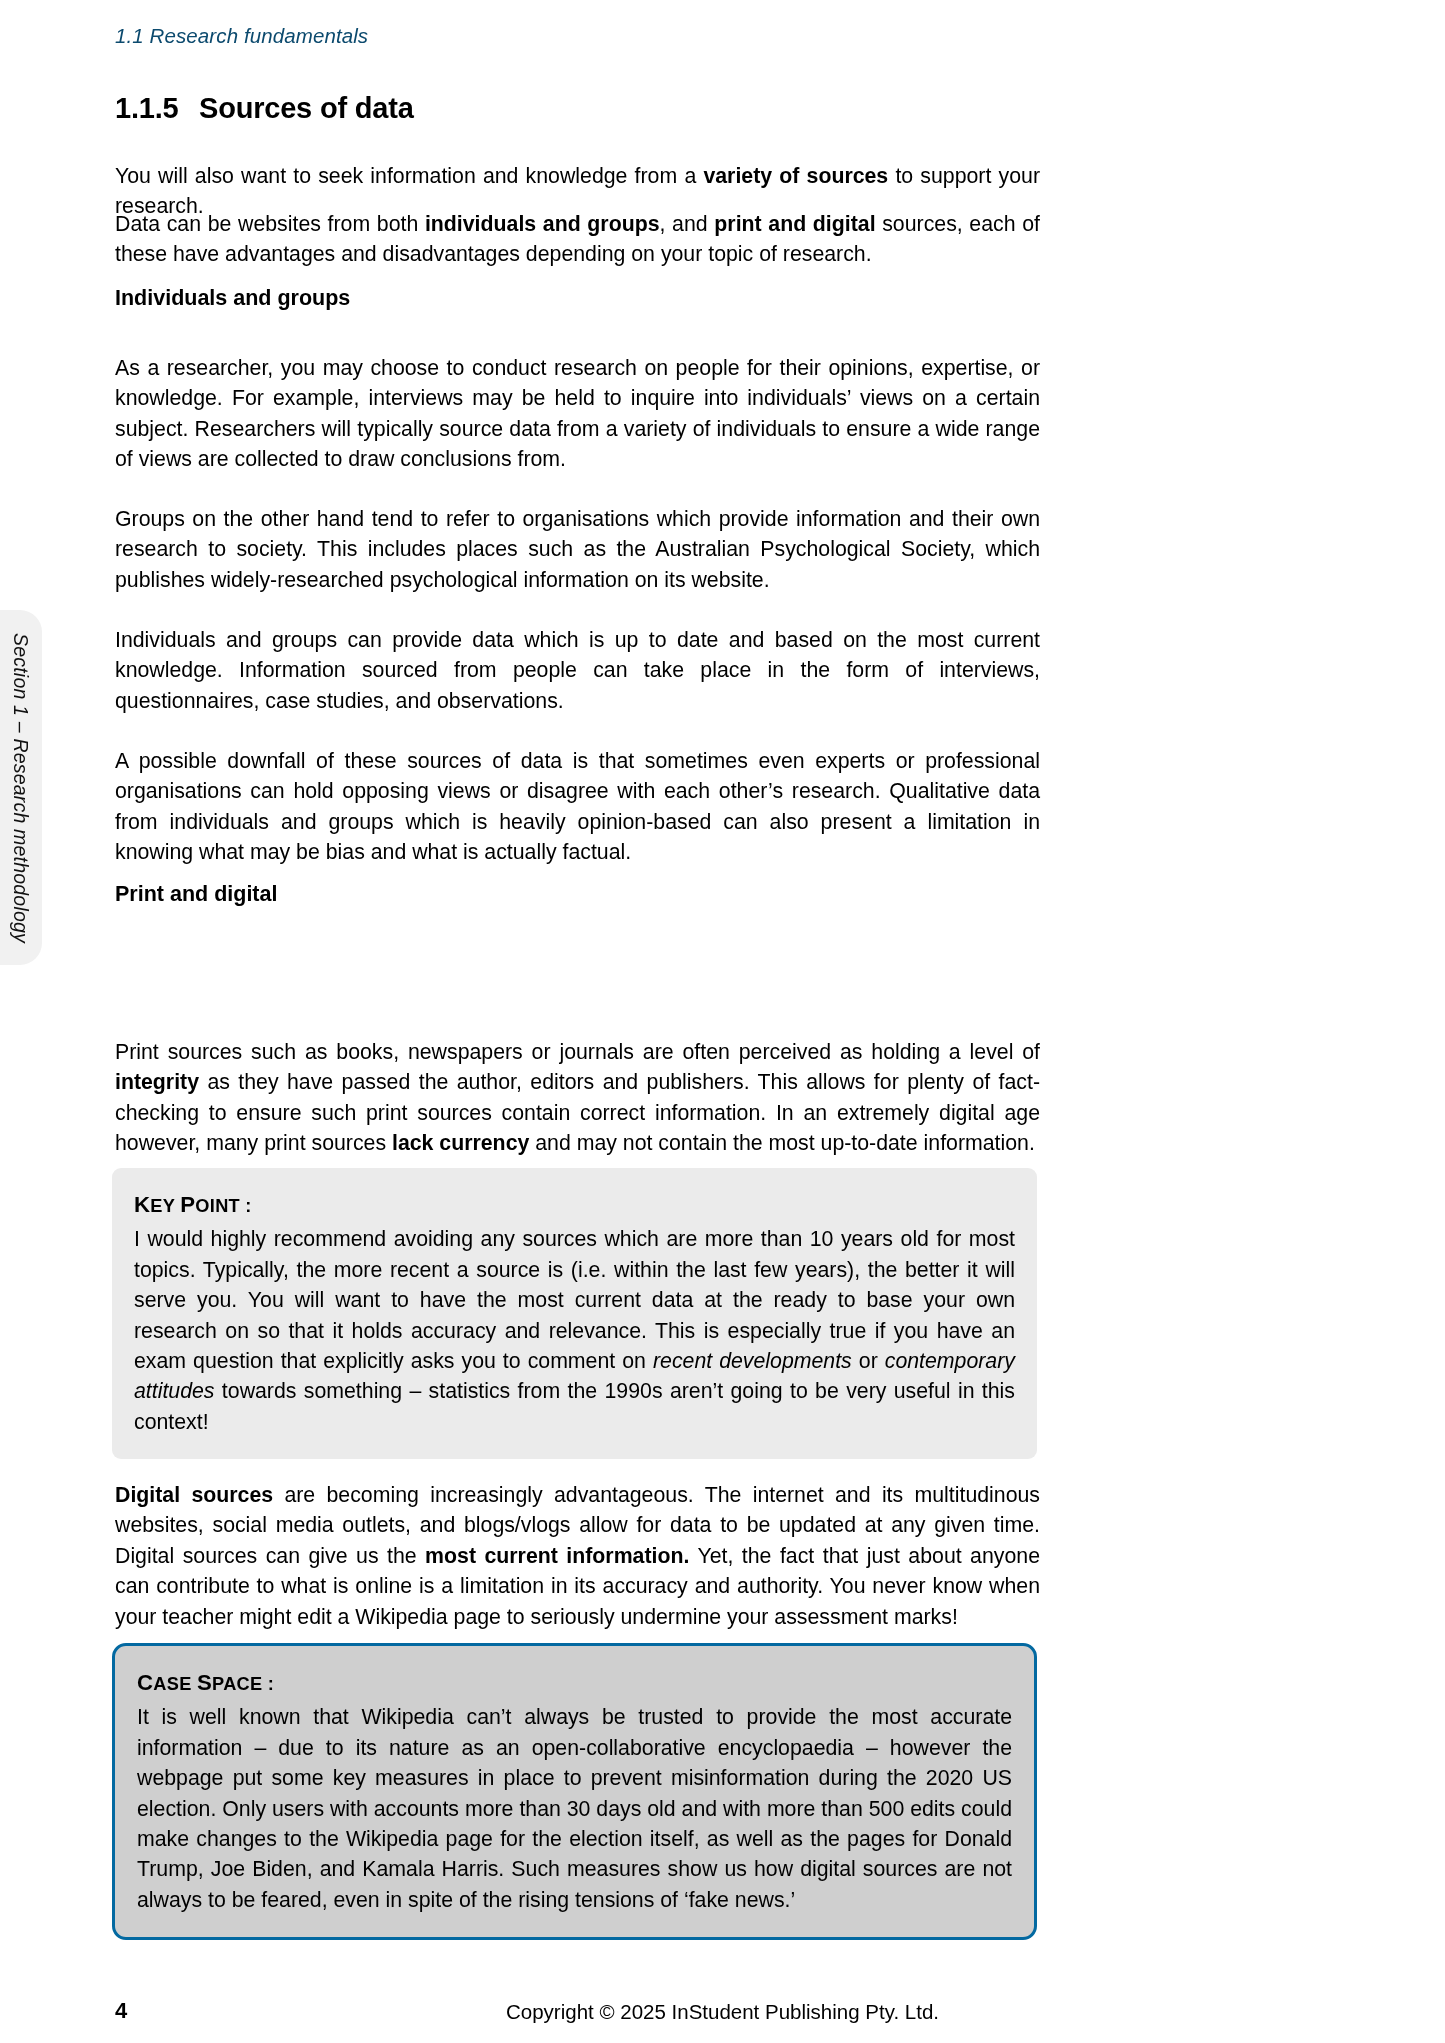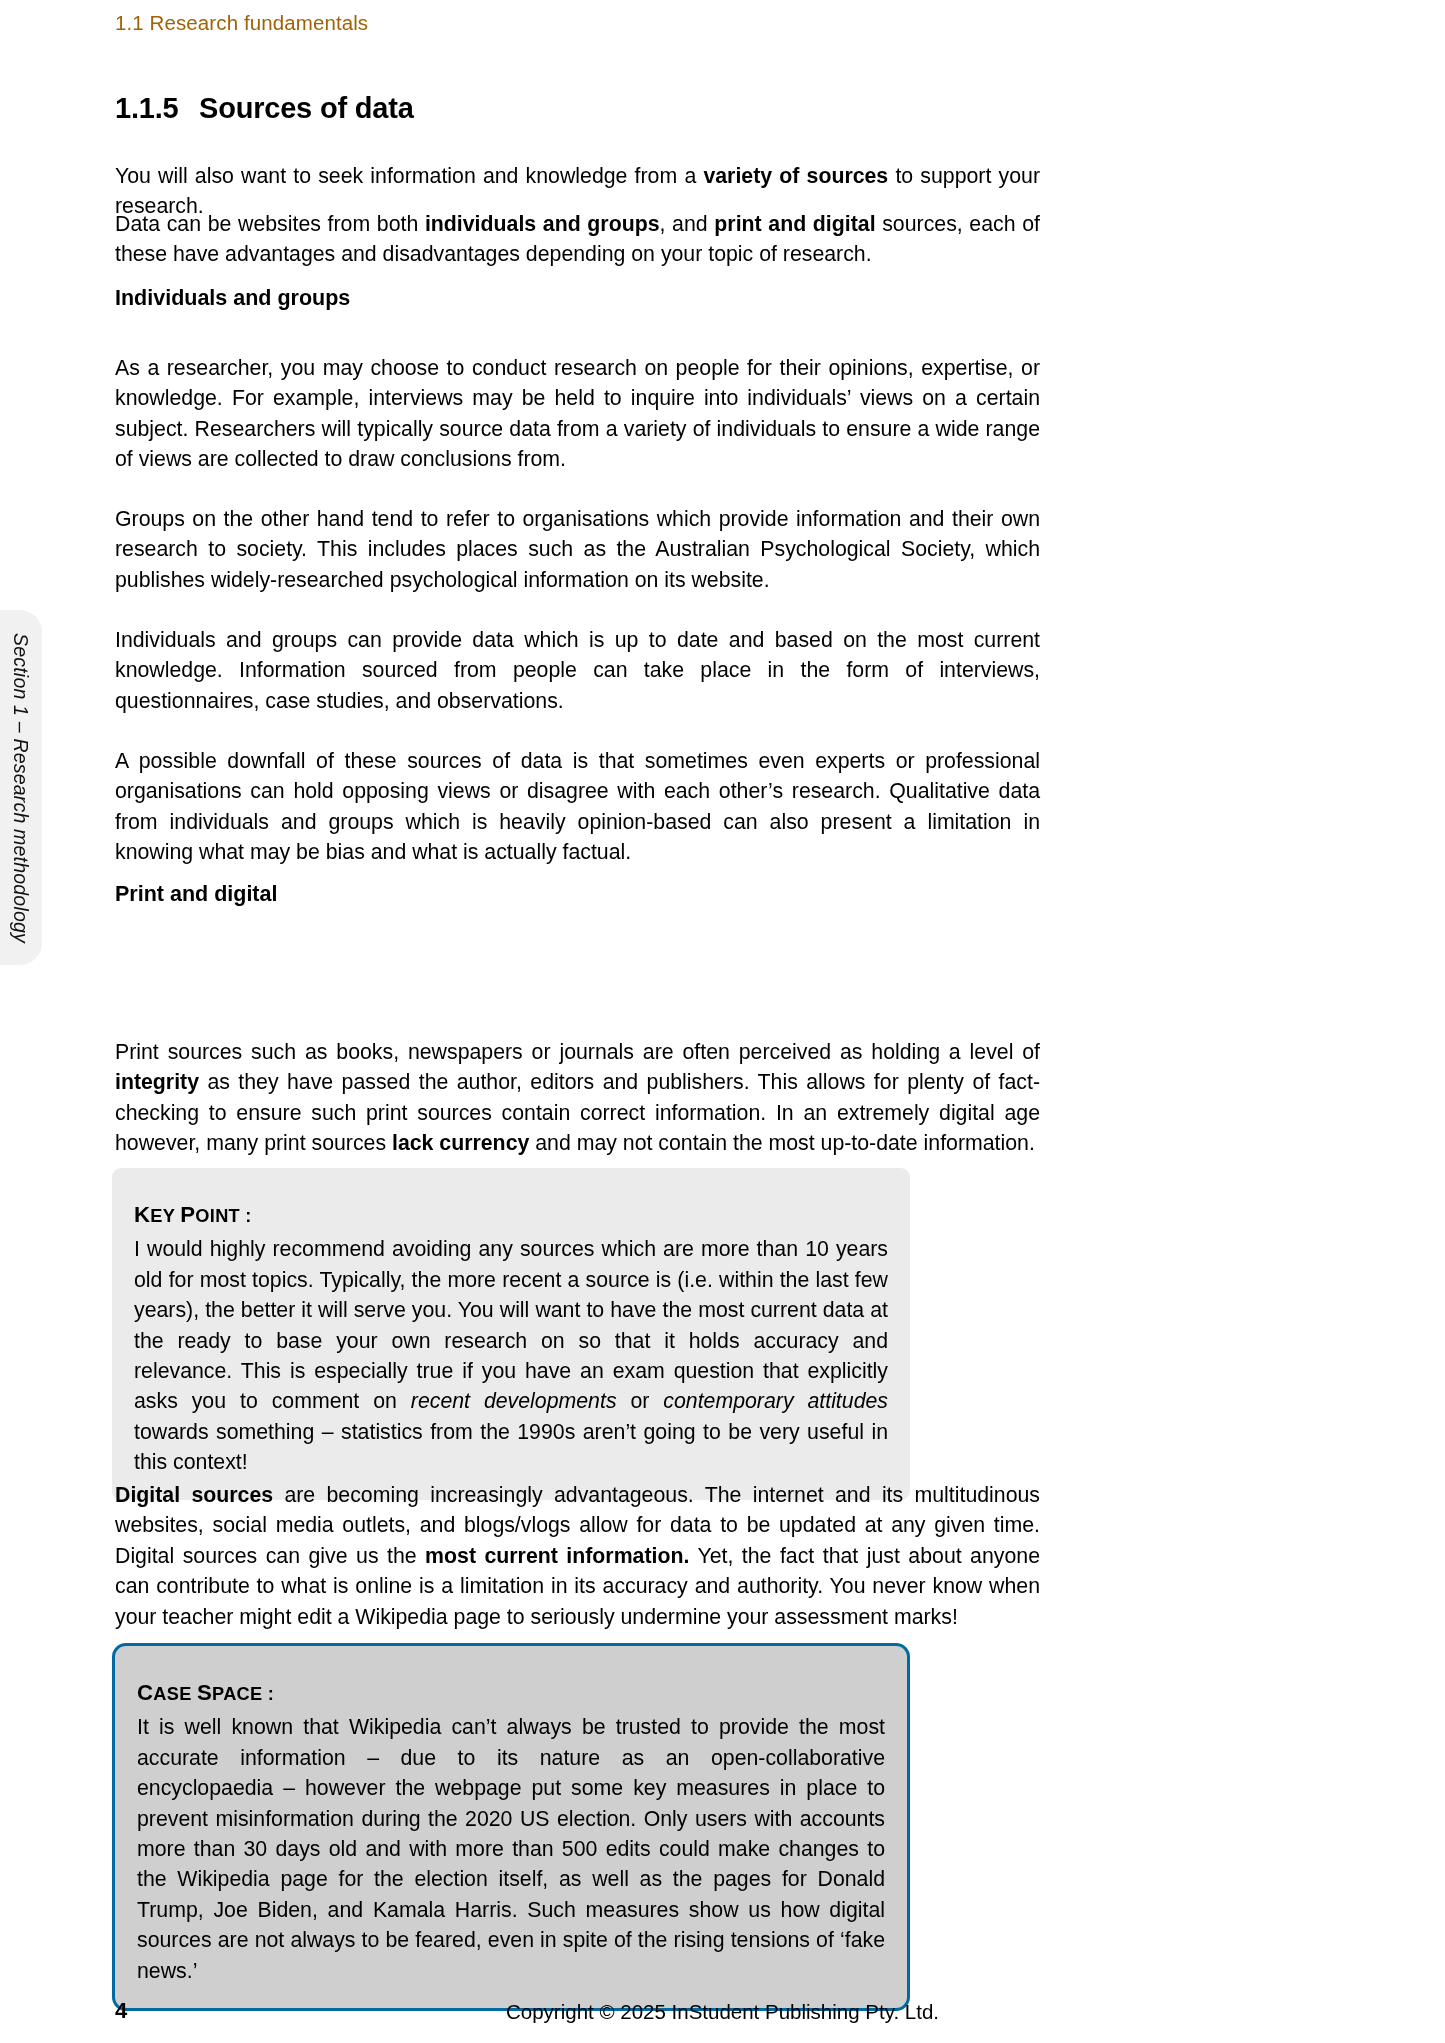--- a/index.html
+++ b/index.html
@@ -19,24 +19,25 @@
   .page {
     position: absolute;
     inset: 0;
     background: #ffffff;
   }
 
   
   .running-head {
     position: absolute;
     left: 115px;
-    top: 11px;
+    top: 24px;
+    font-style: italic;
     font-size: 20.5px;
     letter-spacing: 0.1px;
-    color: #a16207;
+    color: #0c4a6e;
   }
 
   
   .side-tab {
     position: absolute;
     left: -2px;
     top: 610px;
     width: 44px;
     height: 355px;
     background: #f1f1f1;
@@ -94,23 +95,23 @@
     line-height: 28px;
   }
 
   b, strong { font-weight: bold; }
   i, em { font-style: italic; }
 
   
   .callout {
     position: absolute;
     left: 112px;
-    width: 798px;
+    width: 925px;
     box-sizing: border-box;
-    padding: 32px 22px 22px 22px;
+    padding: 22px 22px 22px 22px;
     font-size: 21.3px;
     line-height: 30.4px;
     text-align: justify;
   }
   .callout .callout-title {
     display: block;
     font-weight: bold;
     font-size: 18.2px;
     letter-spacing: 0.3px;
     margin-bottom: 3px;

